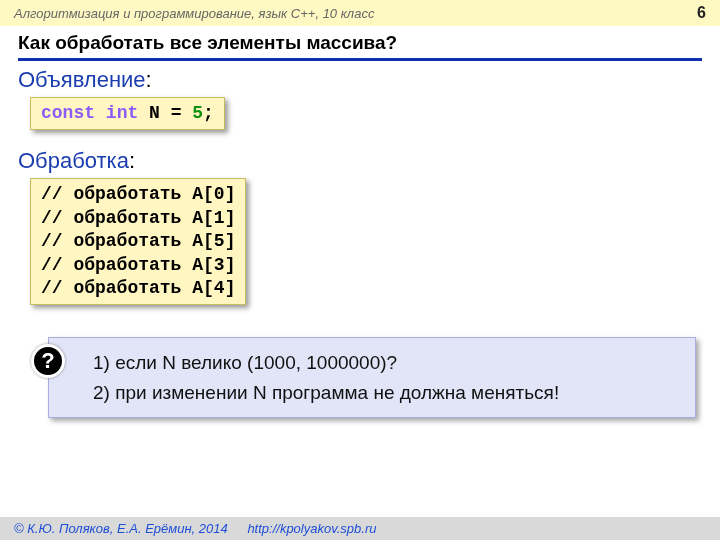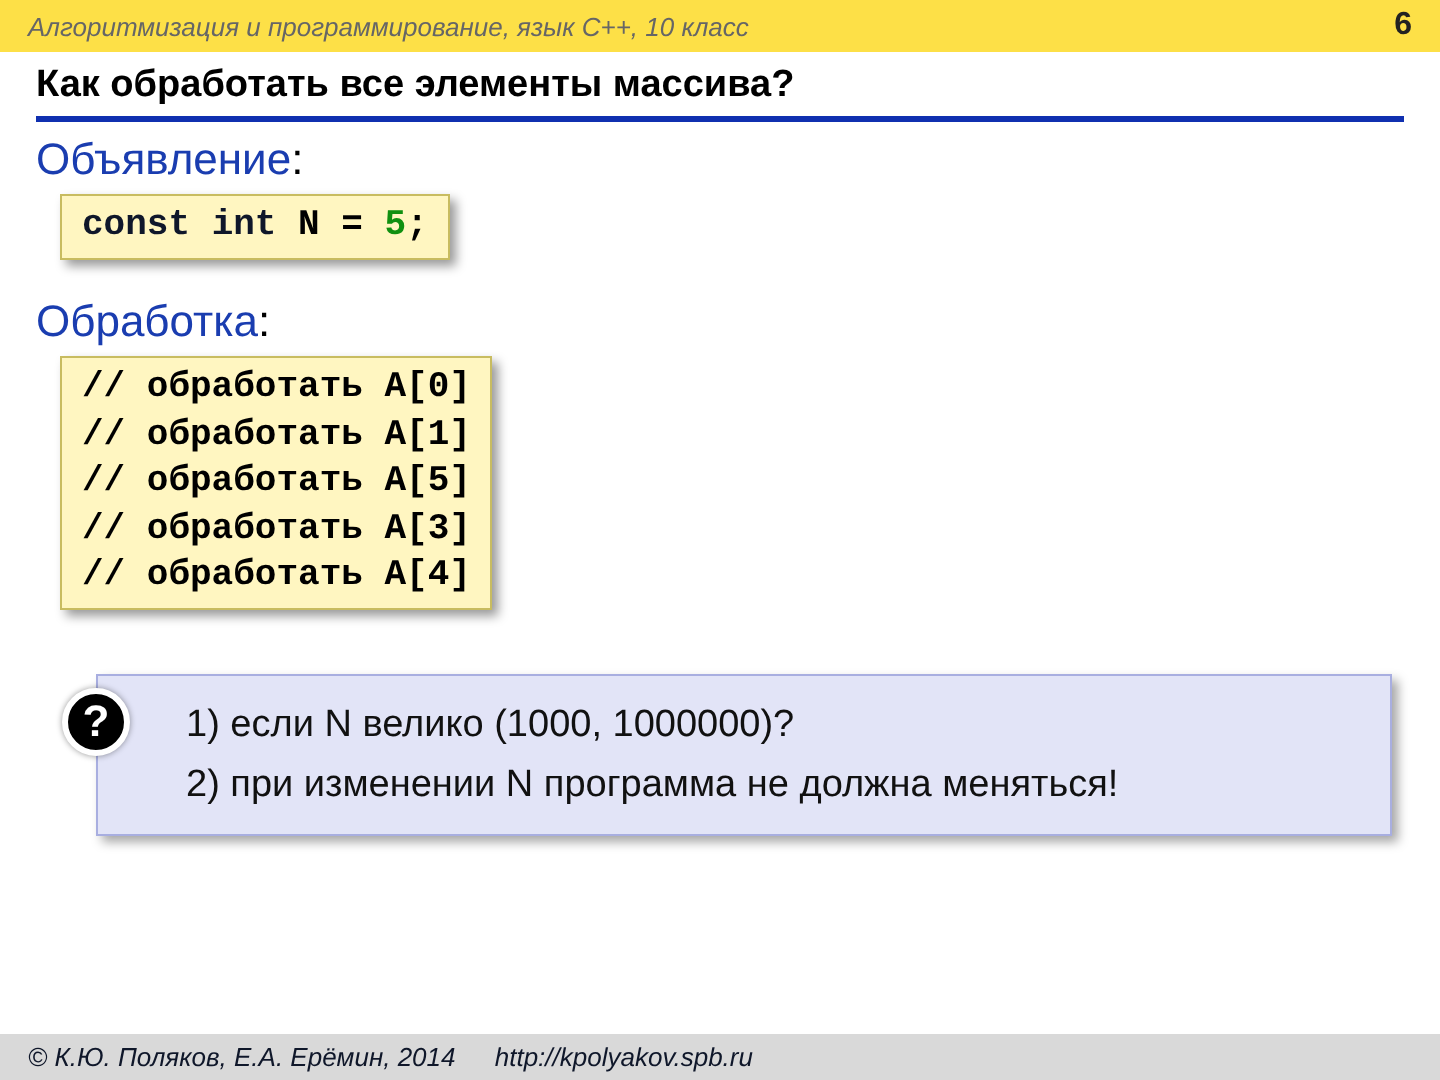--- a/index.html
+++ b/index.html
@@ -3,21 +3,21 @@
 <meta charset="utf-8">
 <style>
   * { box-sizing: border-box; margin: 0; padding: 0; }
   html, body { width: 720px; height: 540px; overflow: hidden; }
   body {
     font-family: Arial, Helvetica, sans-serif;
     background: #fff;
     position: relative;
   }
   .topbar {
-    background: #fde047;
+    background: #fef9c3;
     color: #666;
     font-style: italic;
     font-size: 13px;
     padding: 4px 14px;
     display: flex;
     justify-content: space-between;
     align-items: center;
   }
   .page-num {
     font-style: normal;
@@ -48,21 +48,21 @@
     box-shadow: 3px 3px 5px rgba(0,0,0,0.4);
     font-family: "Courier New", monospace;
     font-weight: bold;
     font-size: 18px;
     padding: 4px 10px;
     display: inline-block;
     line-height: 1.3;
     margin-left: 12px;
     margin-bottom: 14px;
   }
-  .kw-blue { color: #0f172a; }
+  .kw-blue { color: #8b5cf6; }
   .lit-num { color: #109010; }
   .cmt { color: #000000; }
   .question-box {
     position: relative;
     background: #e2e4f7;
     border: 1px solid #a8aee0;
     box-shadow: 3px 3px 5px rgba(0,0,0,0.35);
     margin: 18px 6px 0 30px;
     padding: 10px 14px 10px 44px;
     font-size: 19px;
@@ -85,21 +85,21 @@
     justify-content: center;
     border: 3px solid #fff;
     box-shadow: 0 0 3px rgba(0,0,0,0.4);
   }
   .footer {
     position: absolute;
     bottom: 0;
     left: 0;
     right: 0;
     background: #d9d9d9;
-    color: #0f172a;
+    color: #1d4ed8;
     font-style: italic;
     font-size: 13px;
     padding: 4px 14px;
   }
   .footer .url { margin-left: 16px; }
 </style>
 </head>
 <body>
 
 <div class="topbar">

